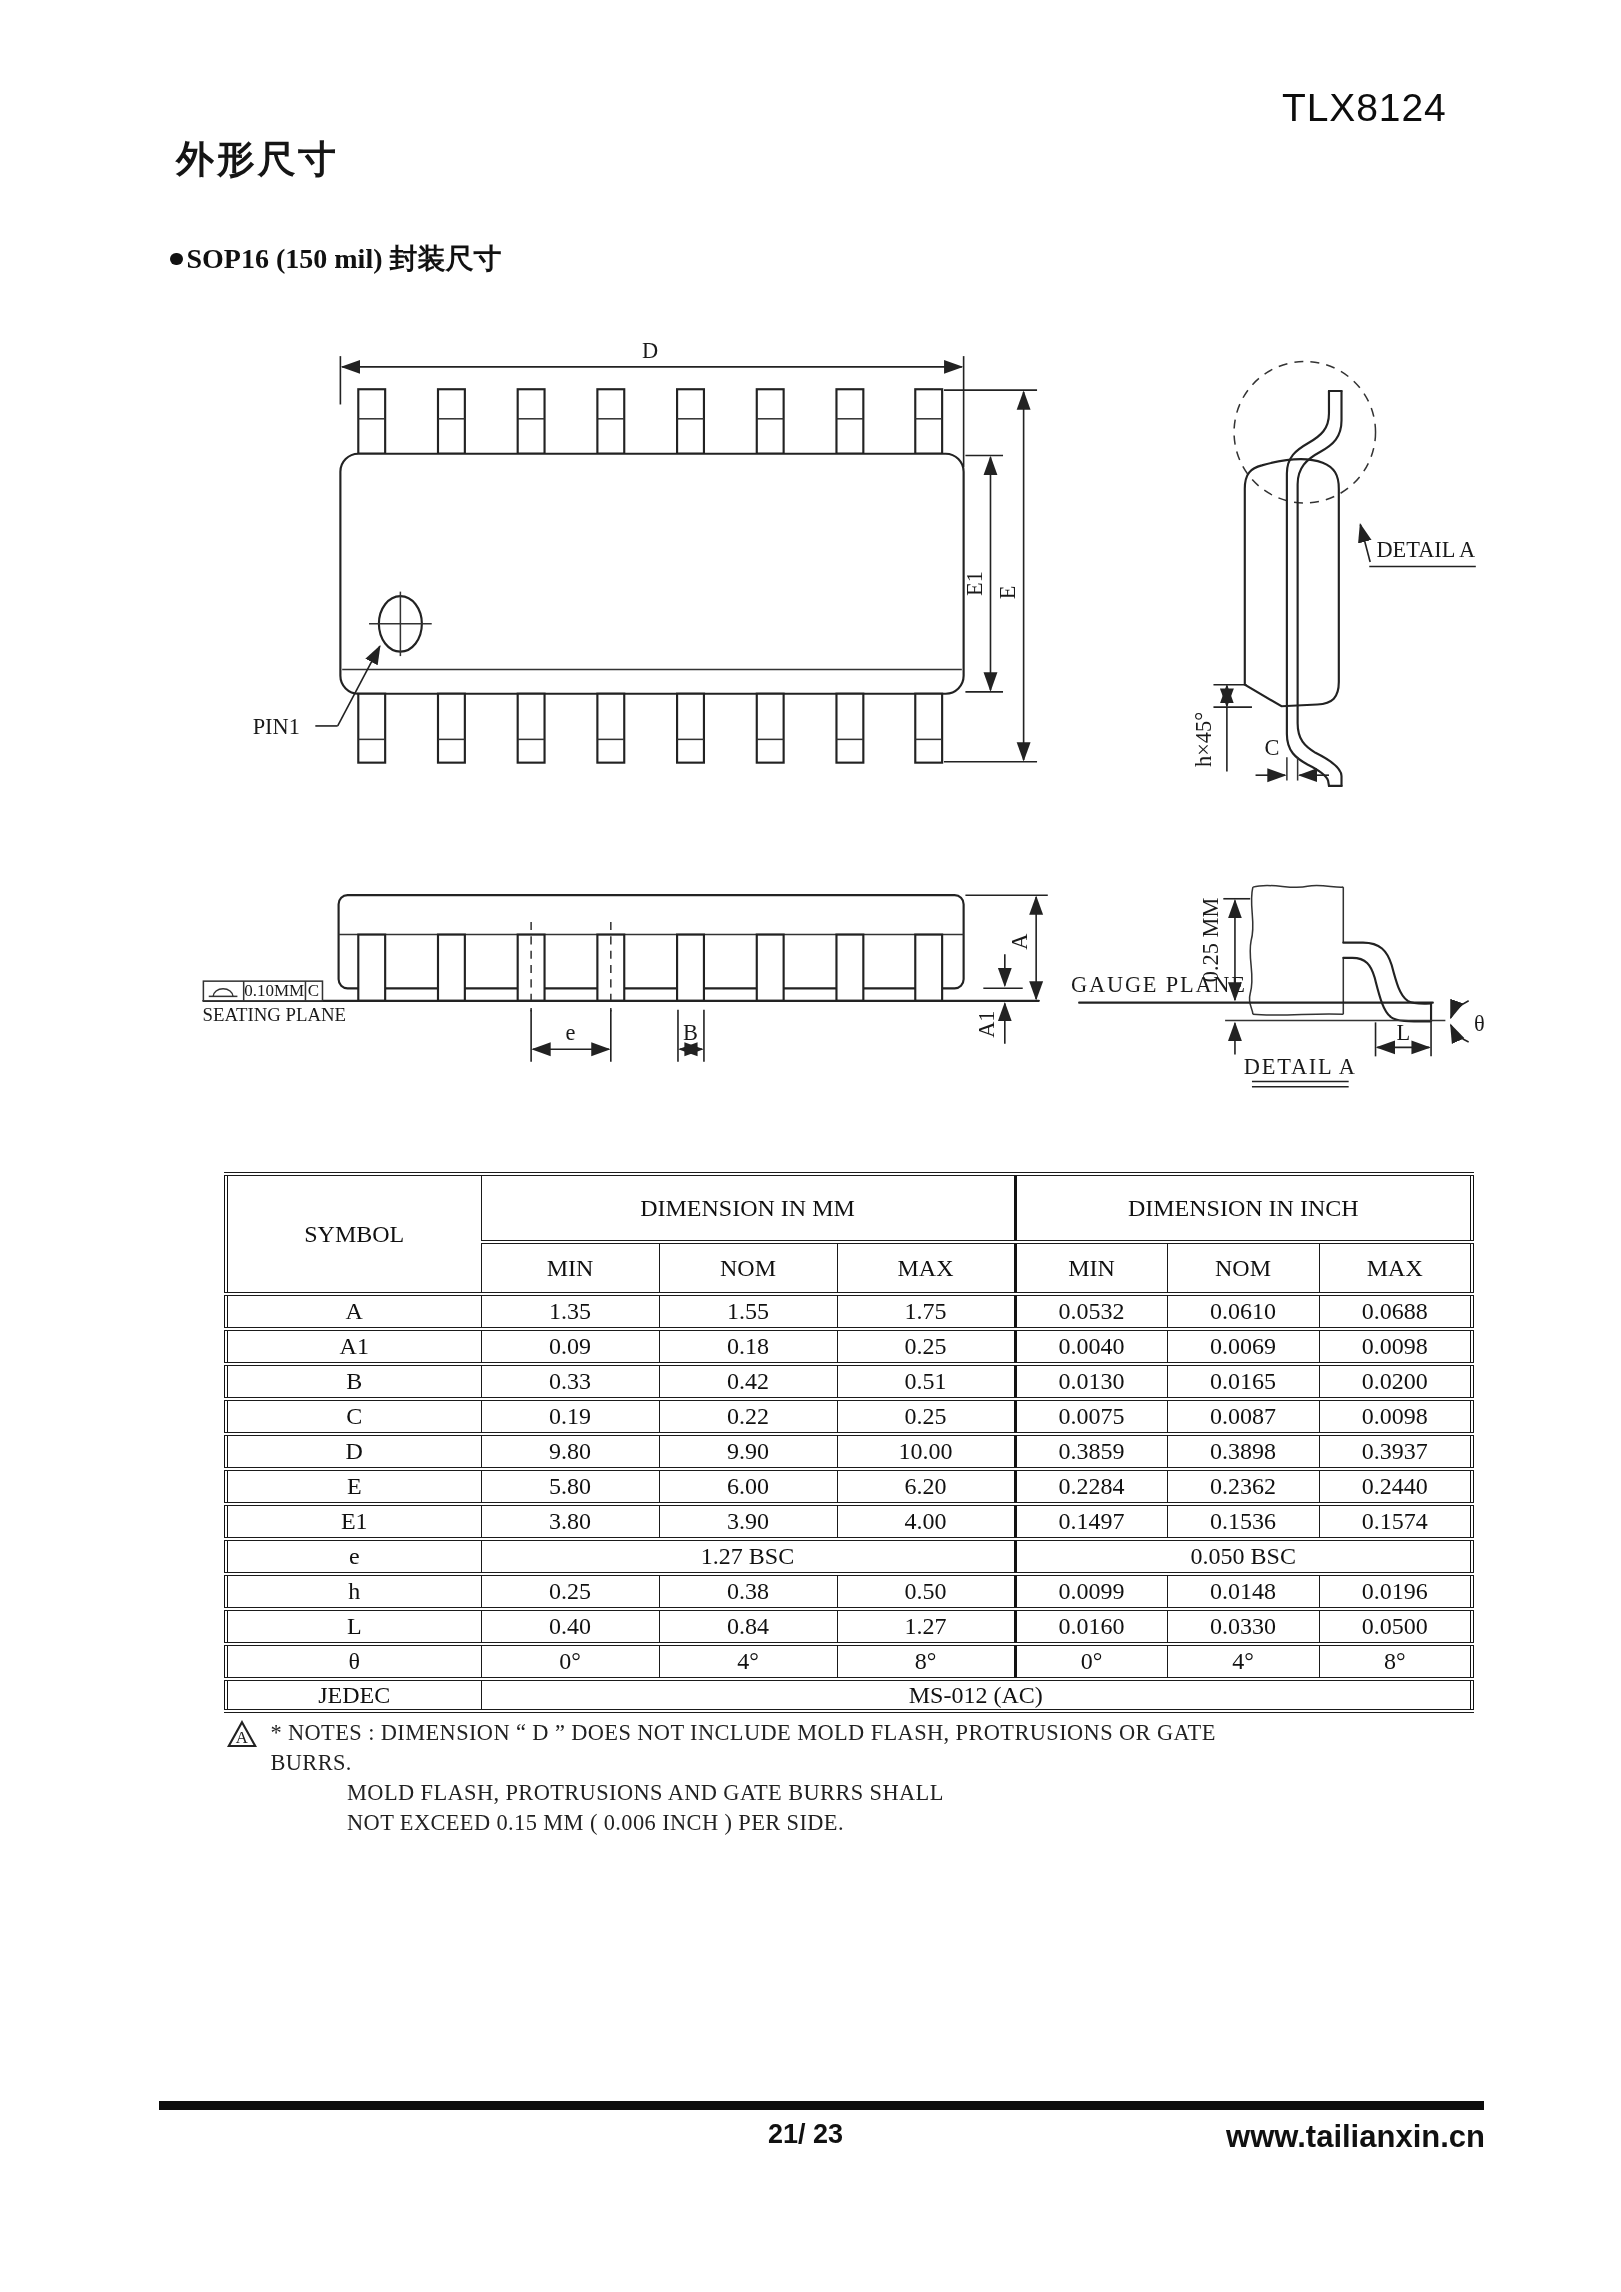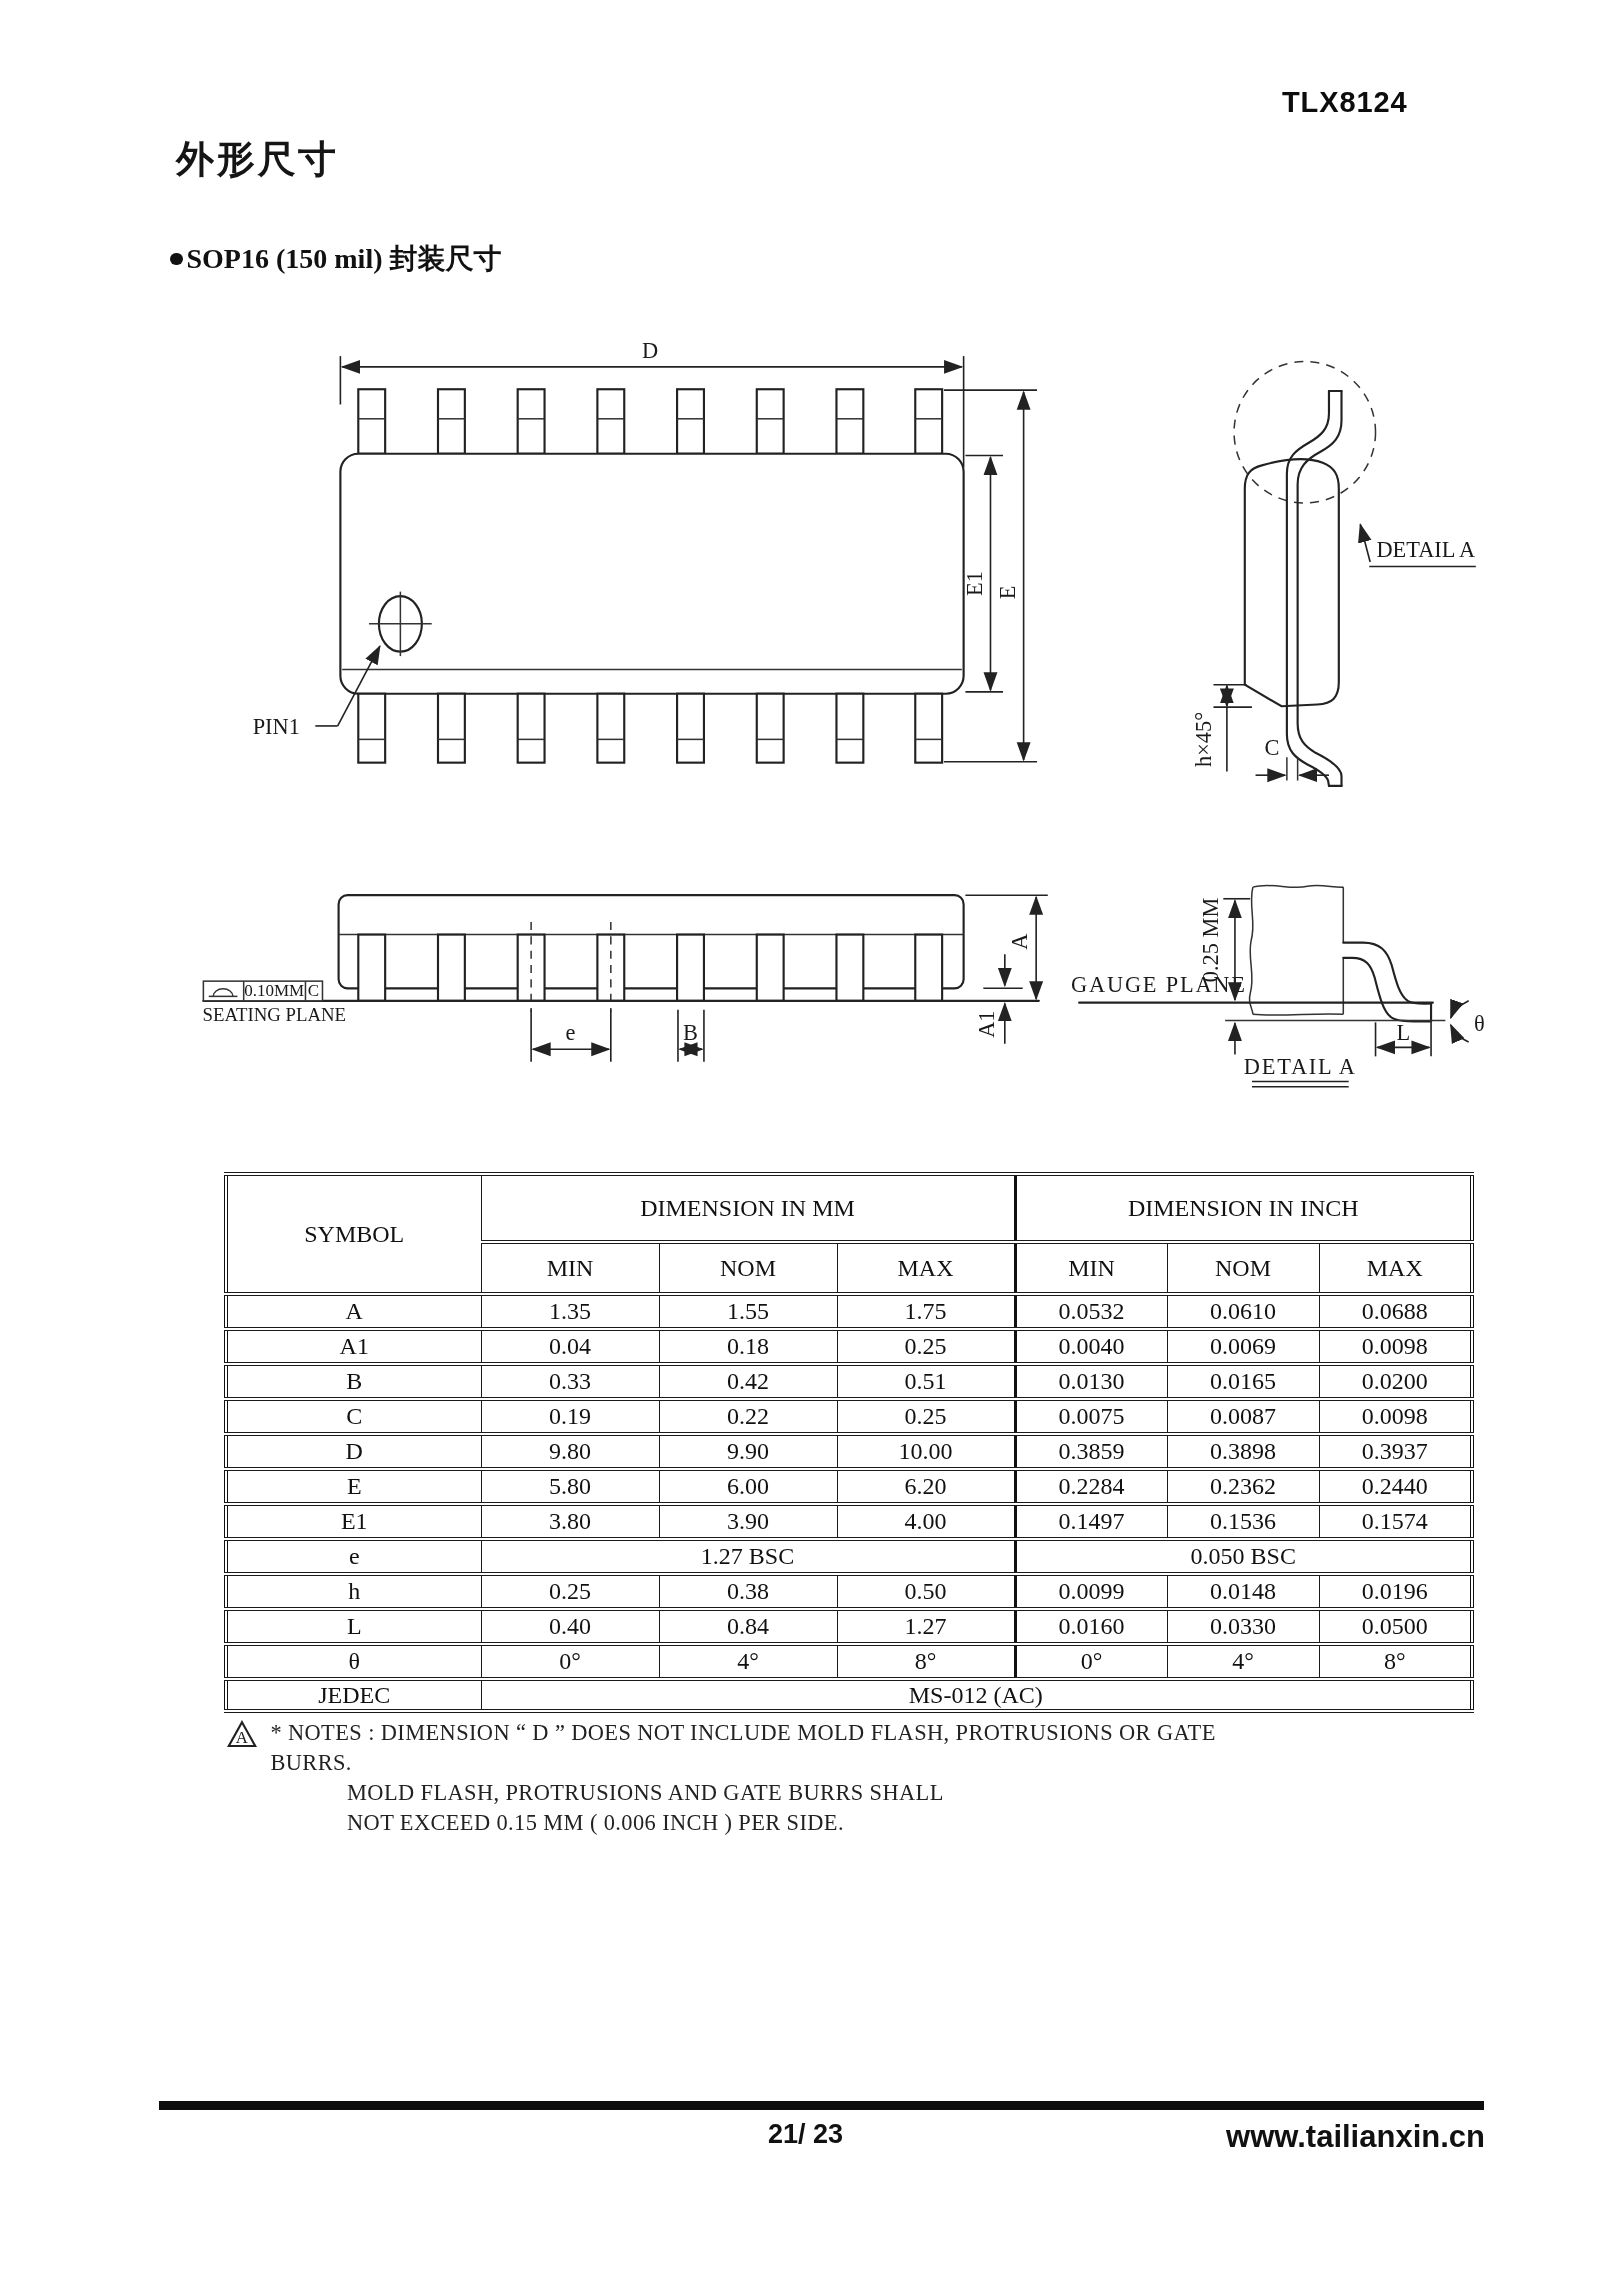--- a/index.html
+++ b/index.html
@@ -2,21 +2,21 @@
 <html style="font-size:14.3px"><head>
 <meta charset="utf-8">
 <style>
   html,body{margin:0;padding:0;background:#777;}
   .page{
     position:relative;width:1621px;height:2293px;background:#ffffff;
     font-family:"Liberation Serif", serif;color:#1a1a1a;overflow:hidden;
   }
   .doc-number{
     position:absolute;left:1282px;top:86px;font-family:"Liberation Sans",sans-serif;
-    font-weight:bold;font-size:29px;color:#0d0d0d;letter-spacing:0.9px;
+    font-weight:normal;font-size:39px;color:#0d0d0d;letter-spacing:0.9px;
   }
   .section-title{
     position:absolute;left:176px;top:134px;font-family:"Liberation Sans",sans-serif;
     font-weight:bold;font-size:38px;color:#151515;letter-spacing:2.7px;text-align:center;
   }
   .pkg-heading{
     position:absolute;left:170px;top:240px;display:flex;align-items:center;gap:4px;
   }
   .bullet-dot{width:12.5px;height:12.5px;border-radius:50%;background:#111;flex:0 0 auto;}
   .pkg-heading-text{font-size:28px;font-weight:bold;color:#111;}
@@ -291,21 +291,21 @@
         <td>A</td>
           <td>1.35</td>
           <td>1.55</td>
           <td>1.75</td>
         <td class="div-l">0.0532</td>
           <td>0.0610</td>
           <td>0.0688</td>
       </tr>
       <tr>
         <td>A1</td>
-          <td>0.04</td>
+          <td>0.09</td>
           <td>0.18</td>
           <td>0.25</td>
         <td class="div-l">0.0040</td>
           <td>0.0069</td>
           <td>0.0098</td>
       </tr>
       <tr>
         <td>B</td>
           <td>0.33</td>
           <td>0.42</td>

